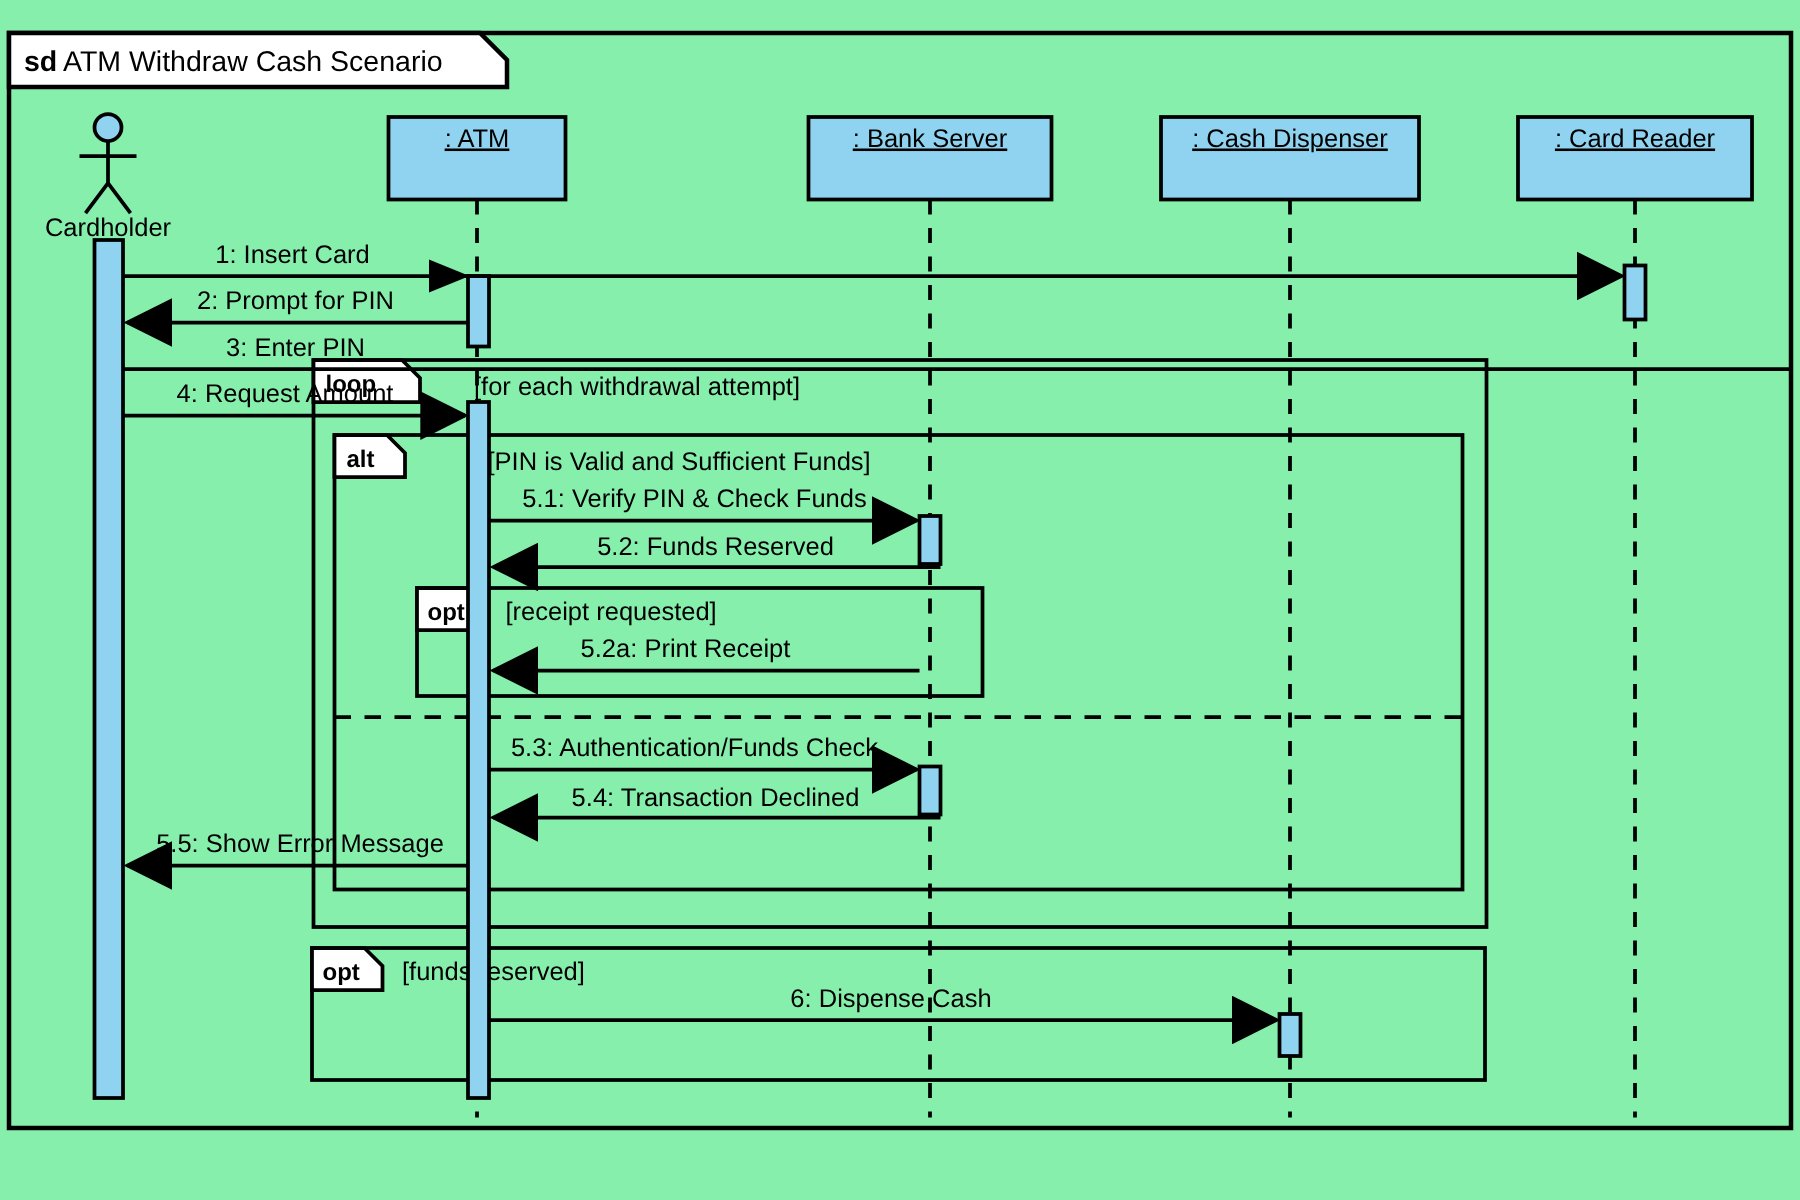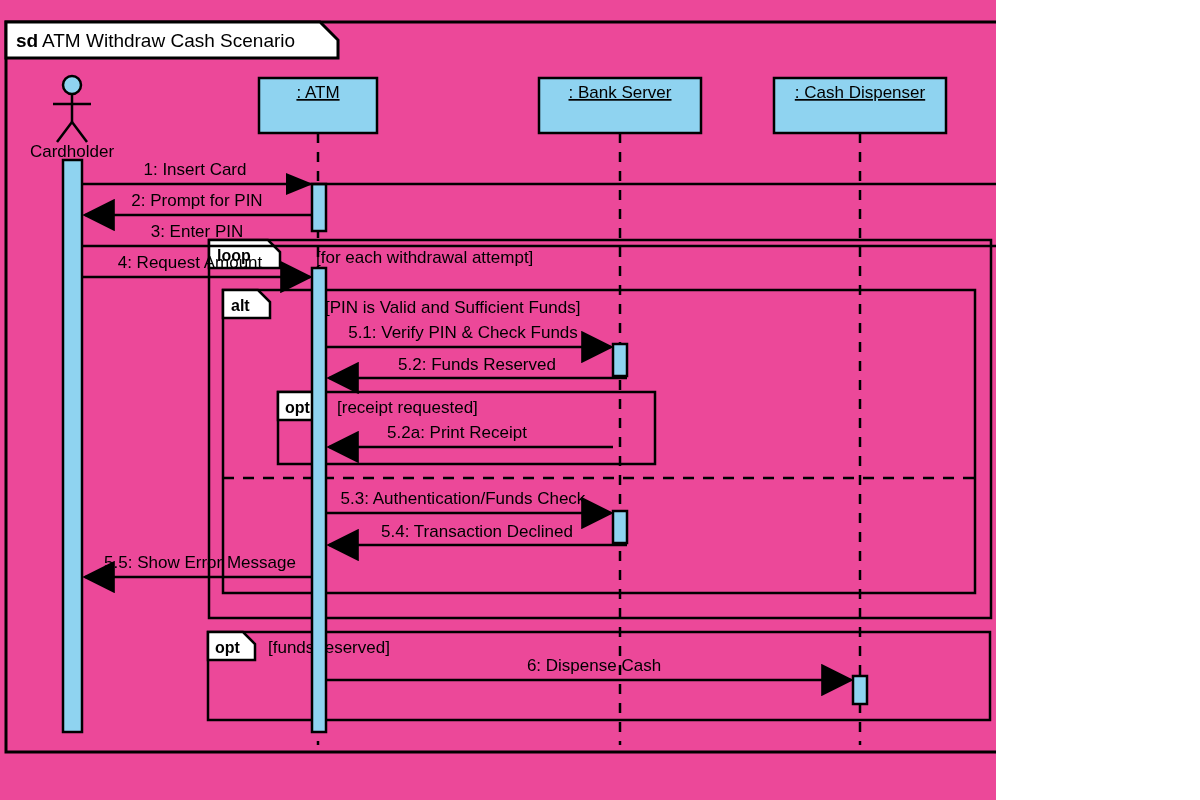--- a/index.html
+++ b/index.html
@@ -1,17 +1,17 @@
 <!DOCTYPE html>
 <html><head>
 <meta charset="utf-8">
 <style>
   html,body{margin:0;padding:0;background:#ffffff;}
   body{font-family:"Liberation Sans","DejaVu Sans",sans-serif;}
-  #stage{position:relative;width:996px;height:800px;background:#ec4899;overflow:hidden;}
+  #stage{position:relative;width:1200px;height:800px;background:#86efac;overflow:hidden;}
   svg#diagram{position:absolute;left:0;top:0;width:1200px;height:800px;}
   .msg{font-family:"Liberation Sans","DejaVu Sans",sans-serif;font-size:17px;fill:#000;}
   .guard{font-family:"Liberation Sans","DejaVu Sans",sans-serif;font-size:17px;fill:#000;}
   .frag{font-family:"Liberation Sans","DejaVu Sans",sans-serif;font-size:16px;font-weight:bold;fill:#000;}
   .sdkw{font-family:"Liberation Sans","DejaVu Sans",sans-serif;font-size:19px;font-weight:bold;fill:#000;}
   .sdtitle{font-family:"Liberation Sans","DejaVu Sans",sans-serif;font-size:19px;fill:#000;}
   .ln{font-family:"Liberation Sans","DejaVu Sans",sans-serif;font-size:17px;fill:#000;text-decoration:underline;}
   .actorlbl{font-family:"Liberation Sans","DejaVu Sans",sans-serif;font-size:17px;fill:#000;}
 </style>
 </head>

